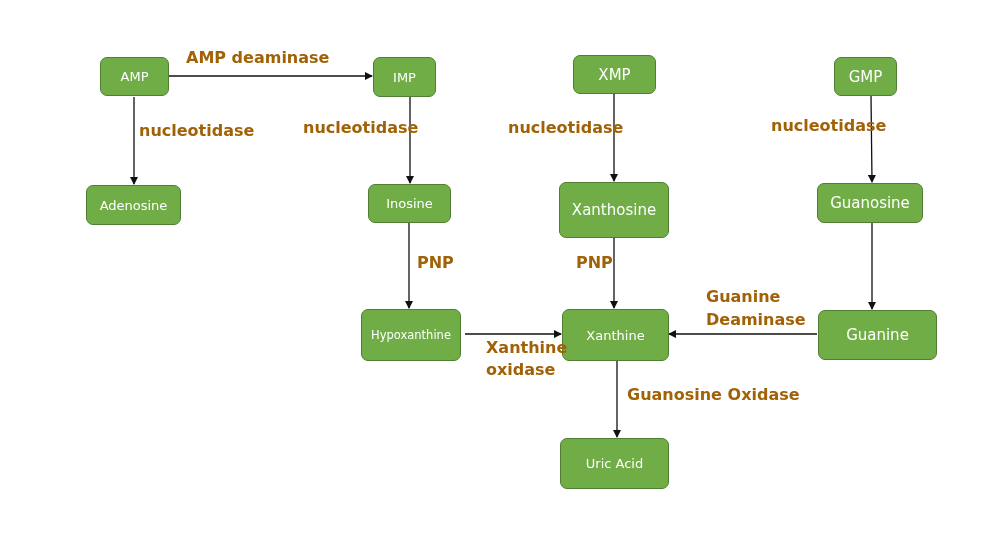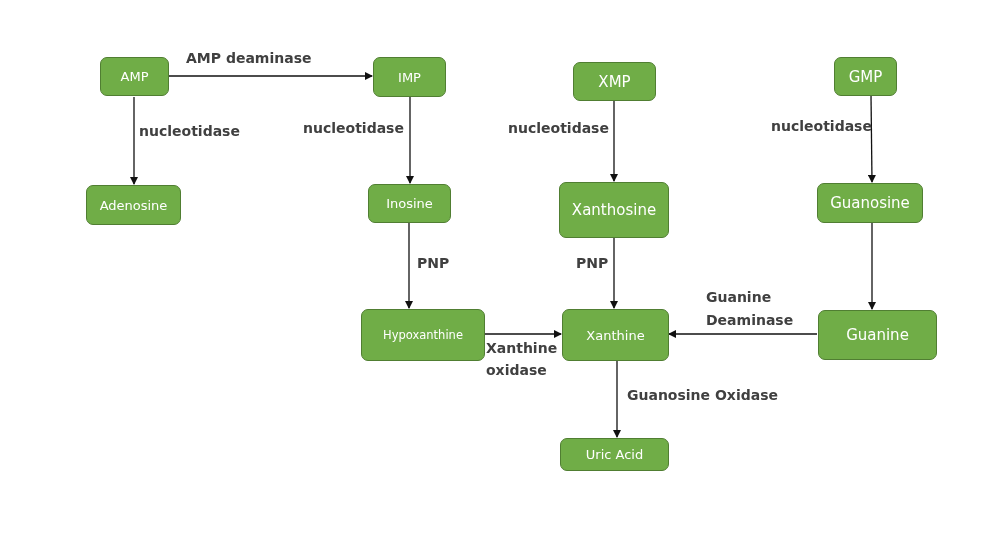--- a/index.html
+++ b/index.html
@@ -6,22 +6,22 @@
   body { width: 986px; height: 555px; position: relative; overflow: hidden; font-family: "DejaVu Sans", sans-serif; }
   .node {
     position: absolute; box-sizing: border-box;
     background: #70ad47; border: 1.5px solid #507e32; border-radius: 7px;
     color: #ffffff; display: flex; align-items: center; justify-content: center;
     font-family: "DejaVu Sans", sans-serif; font-size: 13px;
   }
   .node.big { font-size: 15px; }
   .node.small { font-size: 11.5px; }
   .lbl {
-    position: absolute; color: #404040; font-weight: bold;
-    font-family: "DejaVu Sans", sans-serif; font-size: 14px; line-height: 22px; white-space: nowrap;
+    position: absolute; color: #a16207; font-weight: bold;
+    font-family: "DejaVu Sans", sans-serif; font-size: 16px; line-height: 22px; white-space: nowrap;
   }
   svg.edges { position: absolute; left: 0; top: 0; }
 </style>
 </head>
 <body>
 
 <svg class="edges" width="986" height="555" viewBox="0 0 986 555">
   <defs>
     <marker id="arr" markerWidth="8" markerHeight="8" refX="7" refY="4" orient="auto" markerUnits="userSpaceOnUse">
       <path d="M0,0 L8,4 L0,8 z" fill="#111"></path>
@@ -36,54 +36,54 @@
   <line x1="614" y1="220" x2="614" y2="308" stroke="#111" stroke-width="1.3" marker-end="url(#arr)"></line>
   <line x1="465" y1="334" x2="561" y2="334" stroke="#111" stroke-width="1.3" marker-end="url(#arr)"></line>
   <line x1="817" y1="334" x2="669" y2="334" stroke="#111" stroke-width="1.3" marker-end="url(#arr)"></line>
   <line x1="872" y1="222" x2="872" y2="309" stroke="#111" stroke-width="1.3" marker-end="url(#arr)"></line>
   <line x1="617" y1="360" x2="617" y2="437" stroke="#111" stroke-width="1.3" marker-end="url(#arr)"></line>
 </svg>
 
 <div class="node" style="left:100px;top:57px;width:69px;height:39px;">
     <span>AMP</span>
   </div>
-<div class="node" style="left:373px;top:57px;width:73px;height:40px;">
+<div class="node" style="left:373px;top:57px;width:63px;height:40px;">
     <span>IMP</span>
   </div>
-<div class="node big" style="left:573px;top:62px;width:83px;height:39px;">
+<div class="node big" style="left:573px;top:55px;width:83px;height:39px;">
     <span>XMP</span>
   </div>
 <div class="node big" style="left:834px;top:57px;width:63px;height:39px;">
     <span>GMP</span>
   </div>
 
 <div class="node" style="left:86px;top:185px;width:95px;height:40px;">
     <span>Adenosine</span>
   </div>
 <div class="node" style="left:368px;top:184px;width:83px;height:39px;">
     <span>Inosine</span>
   </div>
 <div class="node big" style="left:559px;top:182px;width:110px;height:56px;">
     <span>Xanthosine</span>
   </div>
 <div class="node big" style="left:817px;top:183px;width:106px;height:40px;">
     <span>Guanosine</span>
   </div>
 
-<div class="node small" style="left:361px;top:309px;width:124px;height:52px;">
+<div class="node small" style="left:361px;top:309px;width:100px;height:52px;">
     <span>Hypoxanthine</span>
   </div>
 <div class="node" style="left:562px;top:309px;width:107px;height:52px;">
     <span>Xanthine</span>
   </div>
 <div class="node big" style="left:818px;top:310px;width:119px;height:50px;">
     <span>Guanine</span>
   </div>
 
-<div class="node" style="left:560px;top:438px;width:109px;height:33px;">
+<div class="node" style="left:560px;top:438px;width:109px;height:51px;">
     <span>Uric Acid</span>
   </div>
 
 <div class="lbl" style="left:186px;top:47px;">AMP deaminase</div>
 <div class="lbl" style="left:139px;top:120px;">nucleotidase</div>
 <div class="lbl" style="left:303px;top:117px;">nucleotidase</div>
 <div class="lbl" style="left:508px;top:117px;">nucleotidase</div>
 <div class="lbl" style="left:771px;top:115px;">nucleotidase</div>
 <div class="lbl" style="left:417px;top:252px;">PNP</div>
 <div class="lbl" style="left:576px;top:252px;">PNP</div>

